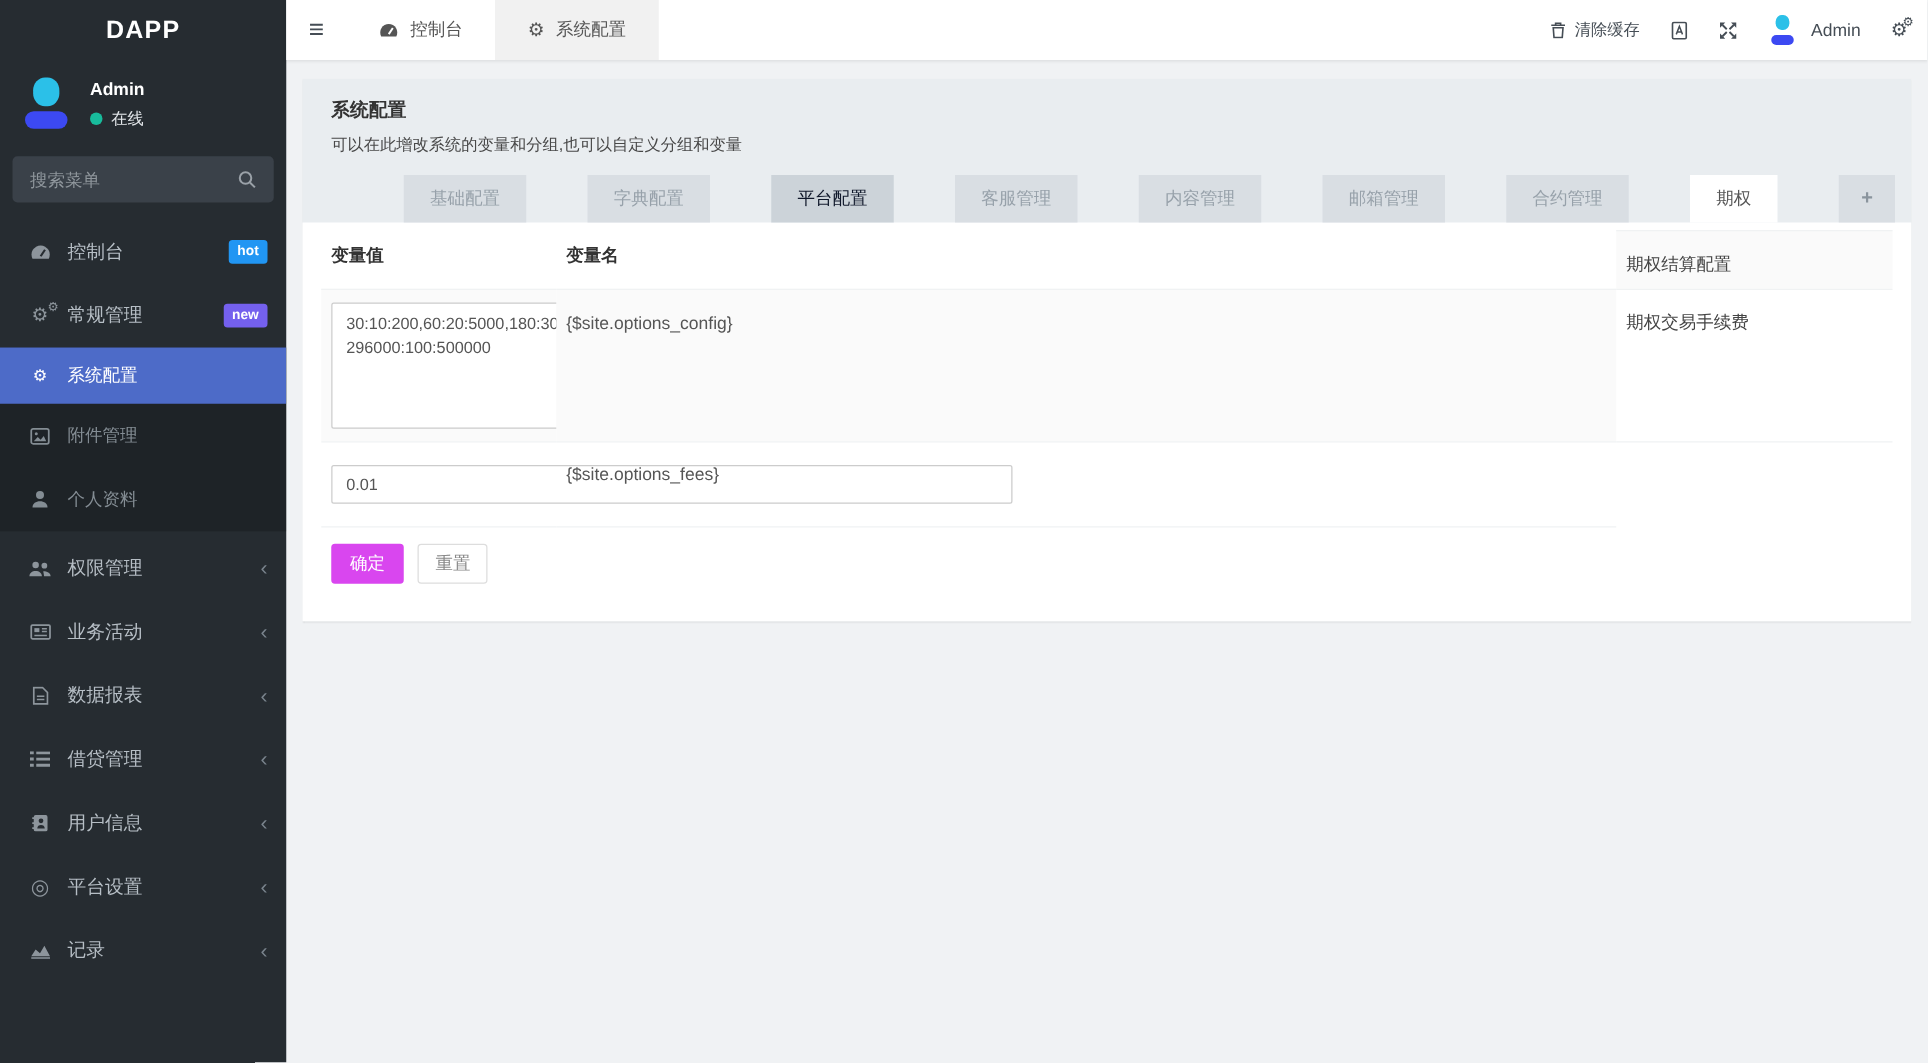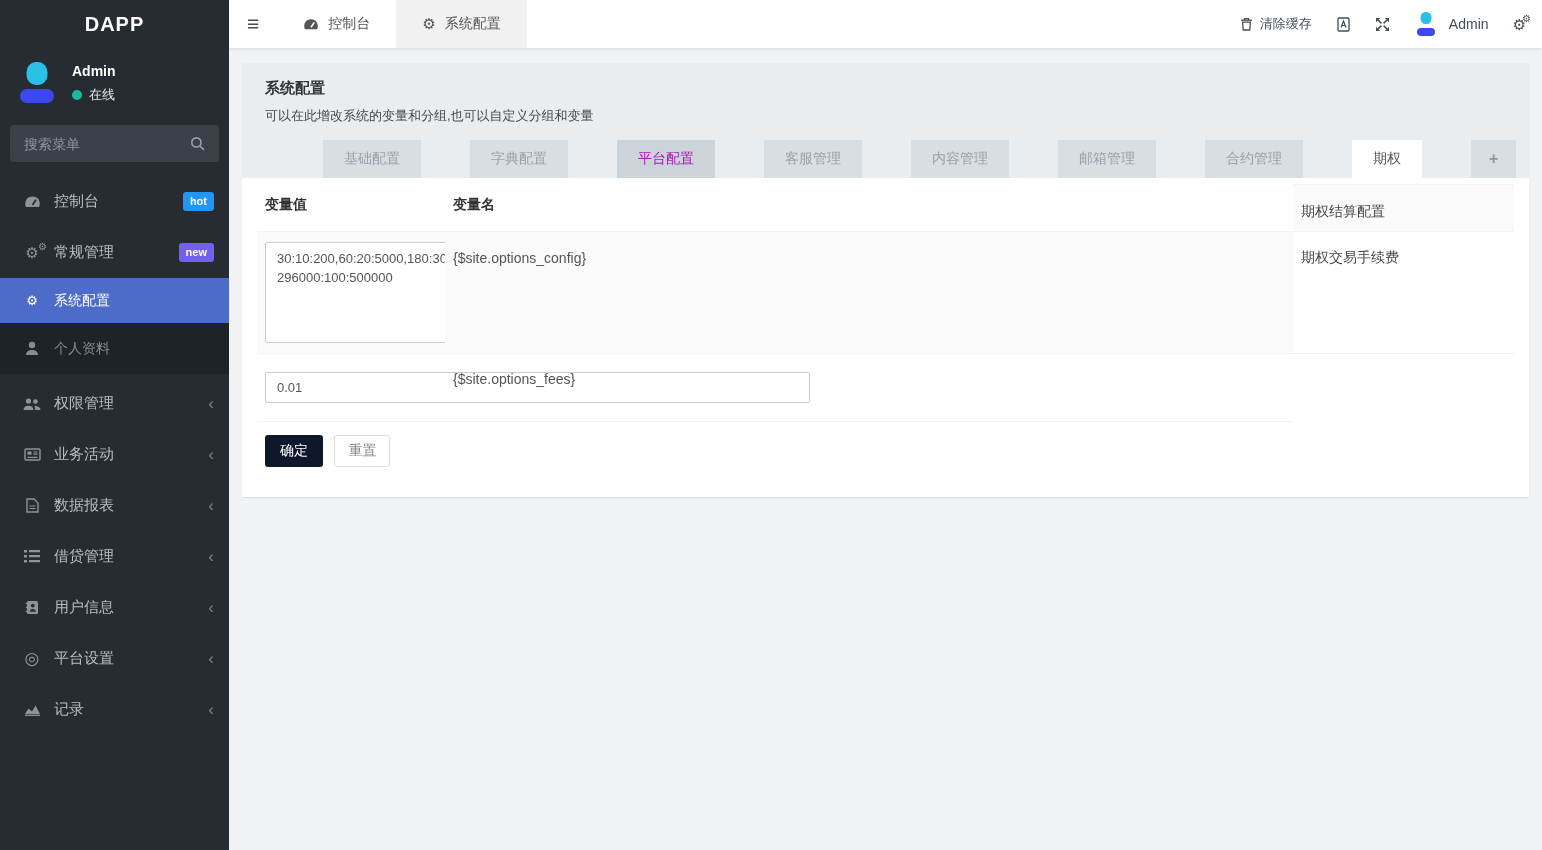--- a/index.html
+++ b/index.html
@@ -102,21 +102,21 @@
   .panel { background:#e9edf0; box-shadow:0 1px 1px rgba(0,0,0,.08); }
   .panel-head { padding:16px 23px 0; }
   .p-title { font-size:15px; font-weight:bold; color:#333; }
   .p-sub { font-size:13px; color:#484848; margin-top:9px; }
   .tabs { display:flex; margin-top:15px; padding:0 18px; }
   .tab {
     height:38px; display:flex; align-items:center; padding:0 21px;
     font-size:14px; color:#97a1aa; background:#d9dee3; margin-right:9px;
     cursor:pointer; white-space:nowrap;margin-left:40px;
   }
-  .tab.shade { background:#ccd3d9; color:#a21caf; }
+  .tab.shade { background:#ccd3d9; color:#0f172a; }
   .tab.active { background:#fff; color:#555; }
   .tab.add { padding:0 18px; font-weight:bold; color:#8a949d; font-size:16px; }
 
   .panel-body { background:#fff; padding:6px 15px 26px; }
   .grid { display:grid; grid-template-columns:188px 848px auto; }
   .th { padding:12px 8px 13px; font-size:14px; font-weight:bold; color:#333; }
   .trow { display:contents; }
   .cell { padding:10px 8px; }
   .striped .cell { background:#fafafa; }
   .rowline .cell { border-top:1px solid #f0f2f3; }
@@ -131,21 +131,21 @@
     outline:none; background:#fff; display:block;
   }
   input.val {
     width:545px; height:31px; border:1px solid #ccc; border-radius:2px;
     padding:0 11px; font-family:"Liberation Sans", sans-serif;
     font-size:13px; color:#555; outline:none; background:#fff; display:block;
     margin:8px 0;
   }
   .btn-row { padding:13px 8px 4px; }
   .btn-primary {
-    background:#0f172a; color:#fff; border:none; border-radius:3px;
+    background:#d946ef; color:#fff; border:none; border-radius:3px;
     padding:7px 15px; font-size:14px; cursor:pointer;
     font-family:"Liberation Sans", sans-serif;
   }
   .btn-default {
     background:#fff; border:1px solid #ddd; color:#888; border-radius:3px;
     padding:6px 13px; font-size:14px; margin-left:7px; cursor:pointer;
     font-family:"Liberation Sans", sans-serif;
   }
   svg { display:block; }
 </style>
@@ -199,20 +199,30 @@
       <span>常规管理</span>
       <span class="badge new">new</span>
     </div>
 
     <div class="submenu">
       <div class="mi active">
         <span class="ic">
             <i>⚙</i>
           </span>
         <span>系统配置</span>
+      </div>
+      <div class="mi">
+        <span class="ic">
+          <svg width="16" height="14" viewBox="0 0 16 14">
+              <rect x="1" y="1" width="14" height="12" rx="1.5" fill="none" stroke="currentColor" stroke-width="1.4"></rect>
+              <circle cx="5" cy="5" r="1.2" fill="currentColor"></circle>
+              <path d="M3 11l3.2-3.5 2.3 2.3 2.5-3L13 11z" fill="currentColor"></path>
+            </svg>
+        </span>
+        <span>附件管理</span>
       </div>
       <div class="mi">
         <span class="ic">
           <svg width="14" height="15" viewBox="0 0 14 15">
               <circle cx="7" cy="4" r="3.2" fill="currentColor"></circle>
               <path d="M1 14c0-3.3 2.7-5 6-5s6 1.7 6 5z" fill="currentColor"></path>
             </svg>
         </span>
         <span>个人资料</span>
       </div>

